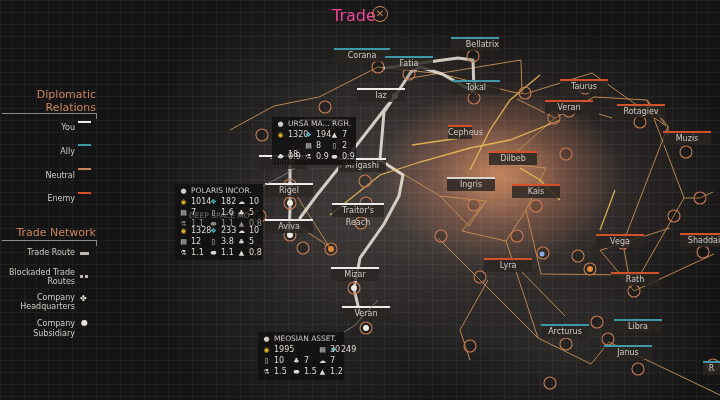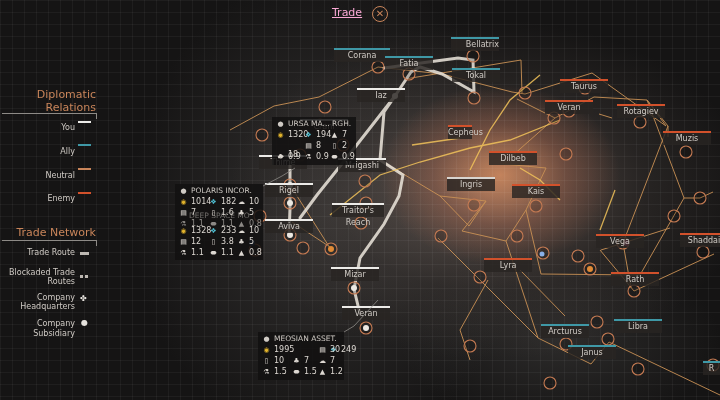--- a/index.html
+++ b/index.html
@@ -20,21 +20,21 @@
   }
   #grid {
     position:absolute; left:0; top:0; width:720px; height:400px;
     background-image:
       linear-gradient(rgba(255,255,255,0.045) 1px, transparent 1px),
       linear-gradient(90deg, rgba(255,255,255,0.045) 1px, transparent 1px);
     background-size:12px 12px;
   }
   svg#map { position:absolute; left:0; top:0; }
   .title {
-    position:absolute; left:332px; top:6px; font-size:11px; color:#f9a8d4;text-decoration:underline;
+    position:absolute; left:332px; top:6px; font-size:16px; color:#ec4899;
   }
   .title-close {
     position:absolute; left:372px; top:6px; width:14px; height:14px;
     border:1px solid #c9855a; border-radius:50%; color:#c9855a;
     font-size:10px; line-height:14px; text-align:center; cursor:pointer;
   }
   .legend-head {
     position:absolute; right:calc(720px - 96px); text-align:right;
     color:#c9855a; font-size:11px; line-height:13px;
   }
@@ -220,21 +220,21 @@
   <div class="legend-icon" style="left:80px;top:294px;">✤</div>
 
   <div class="legend-item" style="top:319px;">Company Subsidiary</div>
   <div class="legend-icon" style="left:81px;top:318px;">●</div>
 </div>
 
 <div class="label ally" style="left:334px;top:48px;width:56px;">Corana</div>
 <div class="label ally" style="left:385px;top:56px;width:48px;">Fatia</div>
 <div class="label ally" style="left:451px;top:37px;width:48px;text-align:right;">Bellatrix</div>
 <div class="label you" style="left:357px;top:88px;width:48px;">Iaz</div>
-<div class="label ally" style="left:452px;top:68px;width:48px;">Tokal</div>
+<div class="label ally" style="left:452px;top:80px;width:48px;">Tokal</div>
 <div class="label enemy" style="left:560px;top:79px;width:48px;">Taurus</div>
 <div class="label enemy" style="left:545px;top:100px;width:48px;">Veran</div>
 <div class="label enemy" style="left:617px;top:104px;width:48px;">Rotagiev</div>
 <div class="label enemy" style="left:663px;top:131px;width:48px;">Muzis</div>
 <div class="label enemy" style="left:448px;top:125px;width:24px;">Cepheus</div>
 <div class="label enemy" style="left:489px;top:151px;width:48px;">Dilbeb</div>
 <div class="label neutral" style="left:447px;top:177px;width:48px;">Ingris</div>
 <div class="label enemy" style="left:512px;top:184px;width:48px;">Kais</div>
 <div class="label you" style="left:338px;top:158px;width:48px;">Mrigashi</div>
 <div class="label you" style="left:300px;top:119px;width:48px;">Crani</div>
@@ -243,21 +243,21 @@
 <div class="label you" style="left:332px;top:203px;width:52px;">Traitor's Reach</div>
 <div class="label you" style="left:265px;top:219px;width:48px;">Aviva</div>
 <div class="label enemy" style="left:596px;top:234px;width:48px;">Vega</div>
 <div class="label enemy" style="left:680px;top:233px;width:48px;">Shaddai</div>
 <div class="label enemy" style="left:484px;top:258px;width:48px;">Lyra</div>
 <div class="label enemy" style="left:611px;top:272px;width:48px;">Rath</div>
 <div class="label you" style="left:331px;top:267px;width:48px;">Mizar</div>
 <div class="label you" style="left:342px;top:306px;width:48px;">Veran</div>
 <div class="label ally" style="left:541px;top:324px;width:48px;">Arcturus</div>
 <div class="label ally" style="left:614px;top:319px;width:48px;">Libra</div>
-<div class="label ally" style="left:568px;top:345px;width:48px;">Janus</div>
+<div class="label ally" style="left:604px;top:345px;width:48px;">Janus</div>
 <div class="label ally" style="left:703px;top:361px;width:17px;">R</div>
 
 <div class="panel" style="left:272px;top:117px;width:84px;height:48px;">
   <div class="ph"><span class="ico">●</span><span>URSA MA... RGH.</span></div>
   <div class="cell" style="left:4px;top:13px;"><span class="ico gold">◉</span><span>1320</span></div>
   <div class="cell" style="left:32px;top:13px;"><span class="ico cyan">❖</span><span>194</span></div>
   <div class="cell" style="left:58px;top:13px;"><span class="ico">▲</span><span>7</span></div>
   <div class="cell" style="left:4px;top:24px;margin-top:9px;"><span class="ico">☁</span><span>18</span></div>
   <div class="cell" style="left:32px;top:24px;"><span class="ico">▤</span><span>8</span></div>
   <div class="cell" style="left:58px;top:24px;"><span class="ico">▯</span><span>2</span></div>

